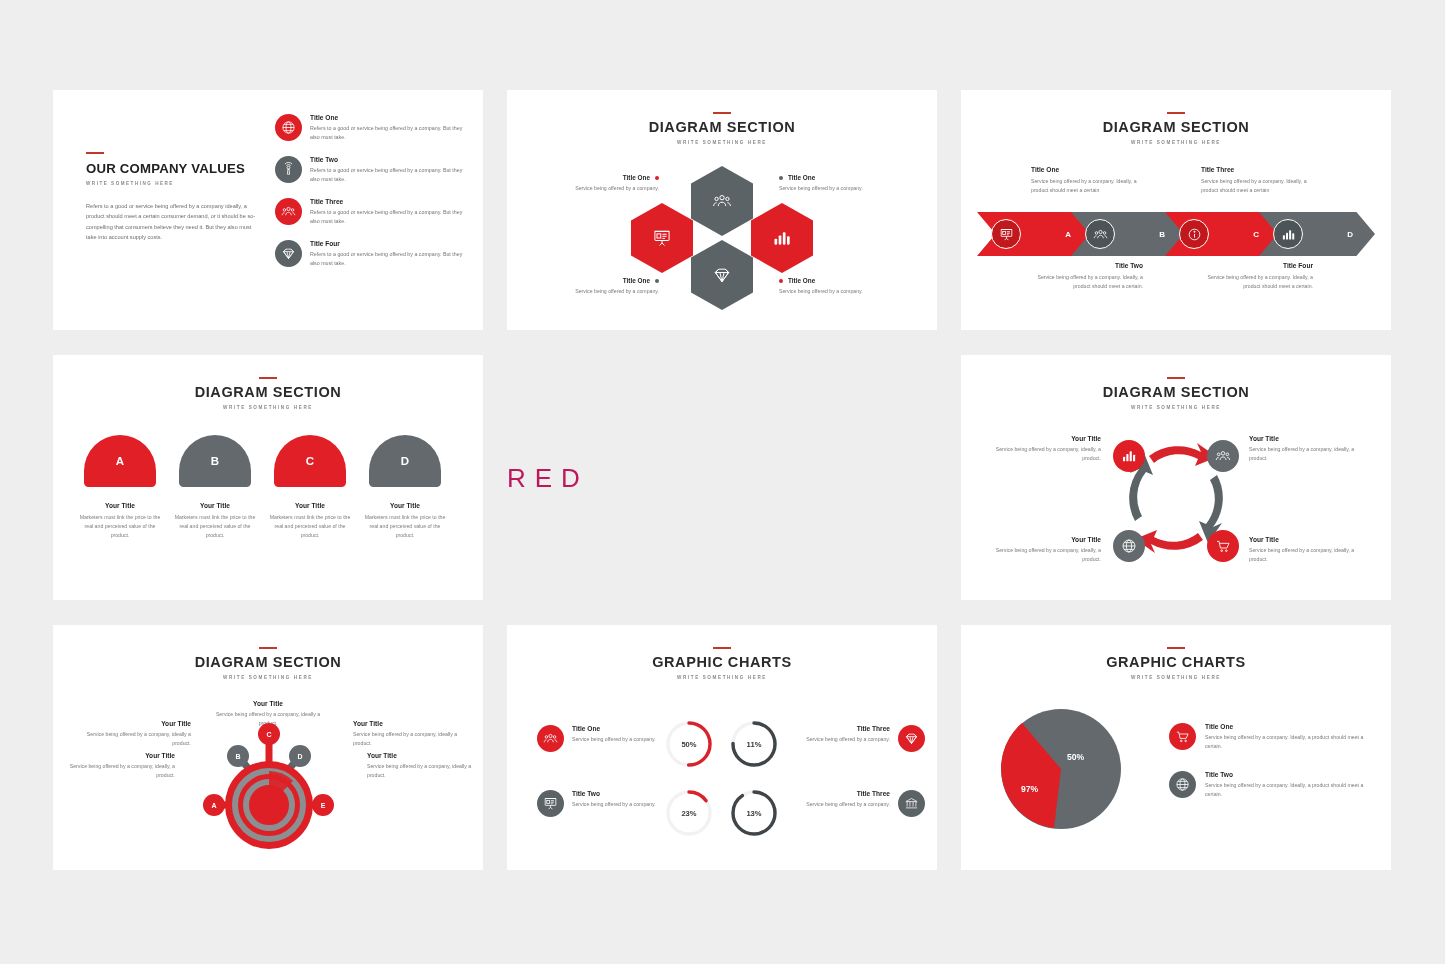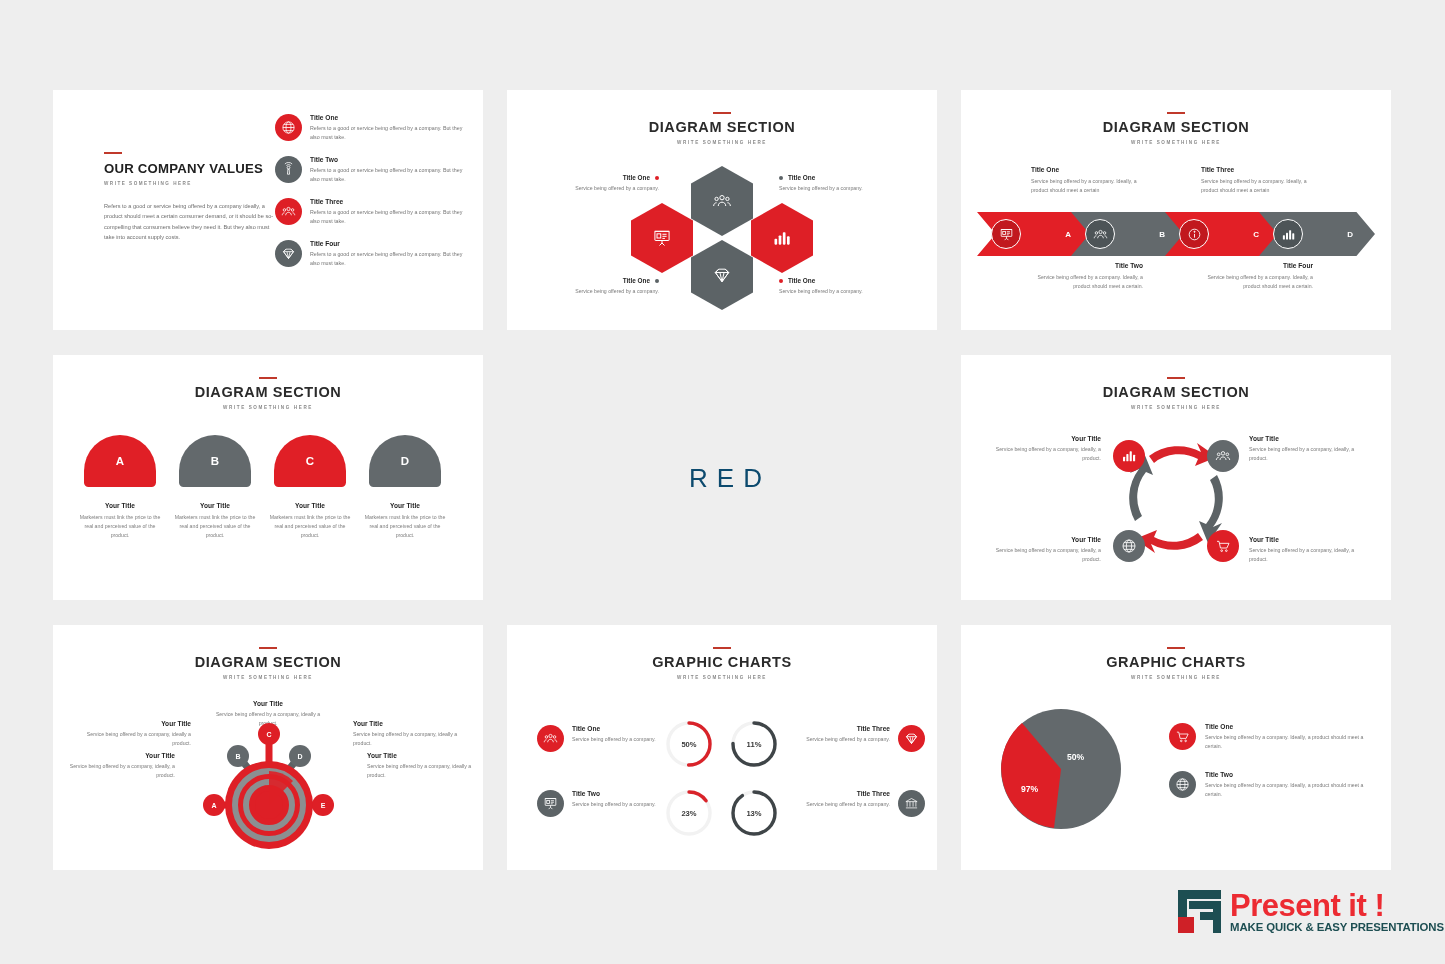--- a/index.html
+++ b/index.html
@@ -34,21 +34,21 @@
   .sl-title {
     font-size: 14.5px; font-weight: bold; letter-spacing: .6px;
     color: #2b2b2b; line-height: 1.1;
   }
   .sl-sub {
     font-size: 4.6px; letter-spacing: 1.6px; color: #8a8a8a;
     margin-top: 4px; font-weight: bold;
   }
 
   
-  .s1-left { position: absolute; left: 51px; top: 62px; width: 175px; }
+  .s1-left { position: absolute; left: 33px; top: 62px; width: 175px; }
   .s1-left .rule { margin: 0 0 7px 0; }
   .s1-title { font-size: 13.2px; font-weight: bold; color: #212121; letter-spacing: .2px; }
   .s1-sub { font-size: 4.6px; letter-spacing: 1.5px; color: #8a8a8a; margin-top: 5px; font-weight: bold; }
   .s1-body { font-size: 5.6px; line-height: 1.85; color: #6e6e6e; margin-top: 15px; }
   .s1-right { position: absolute; left: 222px; top: 24px; width: 190px; }
   .s1-item { display: flex; align-items: flex-start; gap: 8px; margin-bottom: 14.5px; }
   .ic-circle {
     flex: 0 0 auto; width: 27px; height: 27px; border-radius: 50%;
     display: flex; align-items: center; justify-content: center;
   }
@@ -119,22 +119,22 @@
     display: flex; align-items: center; justify-content: center;
   }
   .dome.red { background: #e01f26; }
   .dome.gray { background: #63696c; }
   .dome span { color: #fff; font-size: 11.5px; font-weight: bold; }
   .domecol h5 { font-size: 6.6px; font-weight: bold; color: #1f1f1f; margin-top: 15px; }
   .domecol p { font-size: 5.2px; color: #7e7e7e; line-height: 1.7; margin-top: 4px; }
 
   
   .redword {
-    position: absolute; left: 16px; right: 0; top: 50%; transform: translateY(-50%);
-    text-align: center; color: #0c4a6e; font-size: 26px; letter-spacing: 9px;
+    position: absolute; left: 0; right: 0; top: 50%; transform: translateY(-50%);
+    color: #be185d; font-size: 26px; letter-spacing: 9px;
   }
 
   
   .cycle { position: absolute; left: 148px; top: 75px; width: 134px; height: 134px; }
   .cyc-node {
     position: absolute; width: 32px; height: 32px; border-radius: 50%;
     display: flex; align-items: center; justify-content: center;
   }
   .cyc-node.red { background: #de1f26; }
   .cyc-node.gray { background: #63696c; }
@@ -734,28 +734,13 @@
           <div>
             <h5>Title Two</h5>
             <p>Service being offered by a company. Ideally, a product should meet a certain.</p>
           </div>
         </div>
       </div>
     </div>
 
   </div>
 
-  <div class="logo">
-    <svg class="logo-mark" viewBox="0 0 47 47">
-      <path d="M2 2 H45 V11 H11 V45 H2 Z" fill="#1d4e52"></path>
-      <path d="M2 14 H33 V22 H11 V45 H2 Z" fill="#1d4e52" opacity="0"></path>
-      <path d="M14 14 H45 V45 H37 V22 H14 Z" fill="#1d4e52" transform="translate(-11,0)" opacity="0"></path>
-      <path d="M2 2 H45 V10 H10 V45 H2 Z" fill="#1d4e52"></path>
-      <path d="M13 13 H45 V45 H37 V21 H13 Z" fill="#1d4e52"></path>
-      <path d="M24 24 H45 V45 H37 V32 H24 Z" fill="#1d4e52"></path>
-      <rect x="2" y="29" width="16" height="16" fill="#cf2027"></rect>
-    </svg>
-    <div class="logo-text">
-      <div class="logo-main">Present it !</div>
-      <div class="logo-sub">MAKE QUICK &amp; EASY PRESENTATIONS</div>
-    </div>
-  </div>
 </div>
 
 </body></html>

